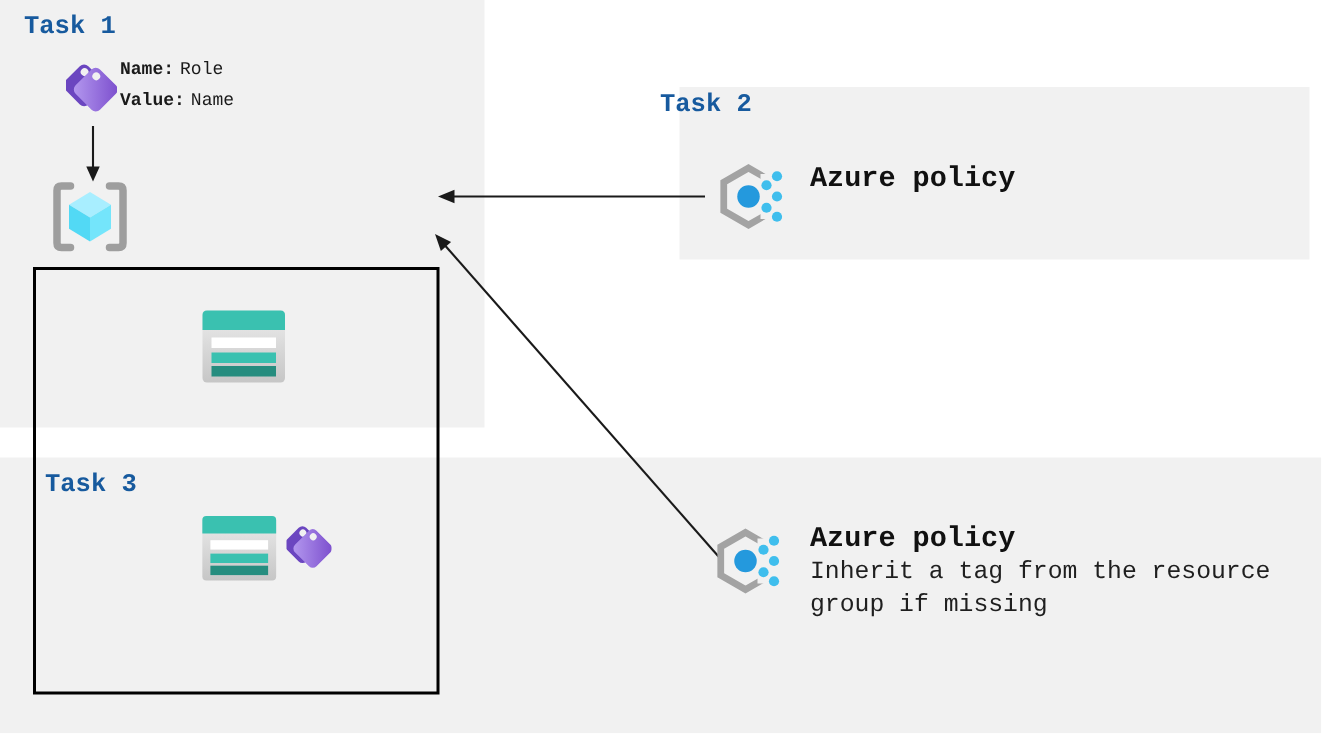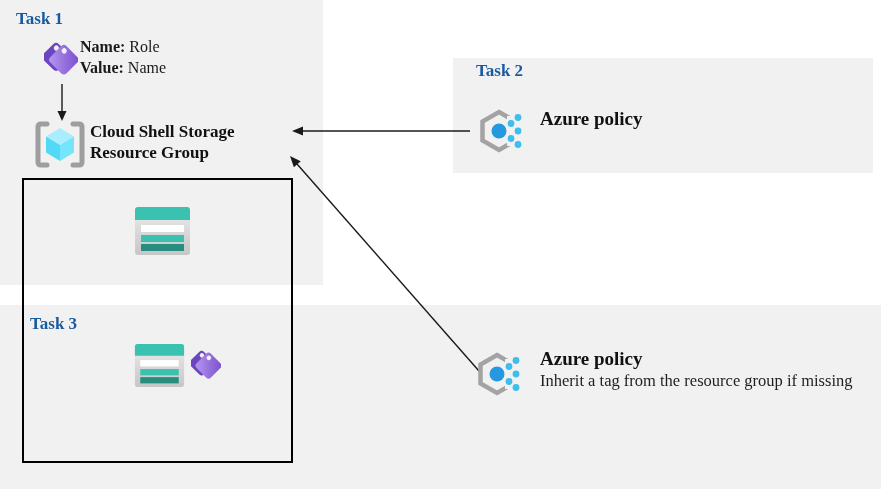--- a/index.html
+++ b/index.html
@@ -1,43 +1,43 @@
 <!DOCTYPE html>
 <html style="--region-bg: #f1f1f1; --task-header: #175a9e; --arrow: #1a1a1a; --tag-purple-light: #b59af0; --tag-purple: #8457d6; --tag-purple-dark: #6b46c0; --policy-circle-blue: #2499dd; --policy-dot-cyan: #3fbeed; --hexagon-gray: #a3a3a3; --bracket-gray: #9e9e9e; --cube-cyan: #52d9f5; --storage-teal: #3ac1b0; --storage-teal-dark: #268d7f; --box-border: #000000;"><head>
 <meta charset="utf-8">
 <style>
   html,body{margin:0;padding:0;background:#ffffff;}
   .canvas{
     position:relative;width:881px;height:489px;overflow:hidden;background:#ffffff;
-    font-family:Liberation Serif, serif;color:#1a1a1a;
+    font-family:Liberation Mono, monospace;color:#1a1a1a;
   }
   .region{position:absolute;background:var(--region-bg,#f1f1f1);}
   #region-task1{left:0;top:0;width:323px;height:285px;}
   #region-task2{left:453px;top:58px;width:420px;height:115px;}
   #region-bottom{left:0;top:305px;width:881px;height:184px;}
   .task-title{
     position:absolute;font-size:17px;font-weight:700;color:var(--task-header,#175a9e);
     white-space:nowrap;
   }
   #task1-title{left:16px;top:9px;}
-  #task2-title{left:476px;top:61px;}
+  #task2-title{left:440px;top:61px;}
   #task3-title{left:30px;top:314px;text-align:center;}
   .outline-box{
     position:absolute;left:22px;top:178px;width:271px;height:285px;
     border:2px solid #000;box-sizing:border-box;background:transparent;z-index:3;
   }
   .icon{position:absolute;z-index:4;}
   #tag-icon-1{left:44px;top:37px;width:34px;height:44px;}
   #rg-icon{left:35px;top:121px;width:50px;height:47px;}
   #storage-icon-1{left:134px;top:206px;width:57px;height:50px;}
   #storage-icon-2{left:134px;top:343px;width:51px;height:45px;}
   #tag-icon-2{left:191px;top:345px;width:30px;height:40px;}
   #policy-icon-1{left:480px;top:108px;width:42px;height:47px;}
   #policy-icon-2{left:478px;top:351px;width:42px;height:47px;}
-  .kv-block{position:absolute;left:80px;top:36px;font-size:16px;line-height:21px;z-index:4;}
+  .kv-block{position:absolute;left:80px;top:36px;font-size:12px;line-height:21px;z-index:4;}
   .kv-line .k{font-weight:700;}
   .kv-line .v{margin-left:4px;}
   .node-label{position:absolute;font-size:17px;font-weight:700;line-height:21px;z-index:4;color:#111;}
   #rg-label{left:90px;top:121px;width:185px;}
   #csa-label{left:22px;top:261px;width:271px;text-align:center;white-space:nowrap;}
   #nsa-label{left:27px;top:399px;width:210px;text-align:center;white-space:nowrap;}
   .policy-text{position:absolute;z-index:4;font-size:16.5px;line-height:22px;}
   #policy-text-1{left:540px;top:108px;width:325px;}
   #policy-text-2{left:540px;top:348px;width:335px;}
   .policy-title{font-weight:700;font-size:19px;color:#111;}
@@ -112,21 +112,20 @@
   </div>
 
   <svg class="icon" id="rg-icon" viewBox="0 0 50 47">
     <path class="bracket" d="M 12 3 H 6 Q 3 3 3 6 V 41 Q 3 44 6 44 H 12"></path>
     <path class="bracket" d="M 38 3 H 44 Q 47 3 47 6 V 41 Q 47 44 44 44 H 38"></path>
     <polygon class="cube-top" points="25,7 39,15.5 25,24 11,15.5"></polygon>
     <polygon class="cube-left" points="11,15.5 25,24 25,40 11,31.5"></polygon>
     <polygon class="cube-right" points="39,15.5 25,24 25,40 39,31.5"></polygon>
   </svg>
 
-  <div class="node-label" id="rg-label">Cloud Shell Storage Resource Group</div>
 
   <svg class="icon" id="storage-icon-1" viewBox="0 0 57 50">
     <defs>
       <linearGradient id="storGrad1" x1="0" y1="0" x2="0" y2="1">
         <stop offset="0" stop-color="#ececec"></stop>
           <stop offset="1" stop-color="#c6c6c6"></stop>
       </linearGradient>
     </defs>
     <rect x="1" y="1" width="55" height="48" rx="3" fill="url(#storGrad1)"></rect>
     <path class="stor-top" d="M1 4 Q1 1 4 1 H53 Q56 1 56 4 V14 H1 Z"></path>

